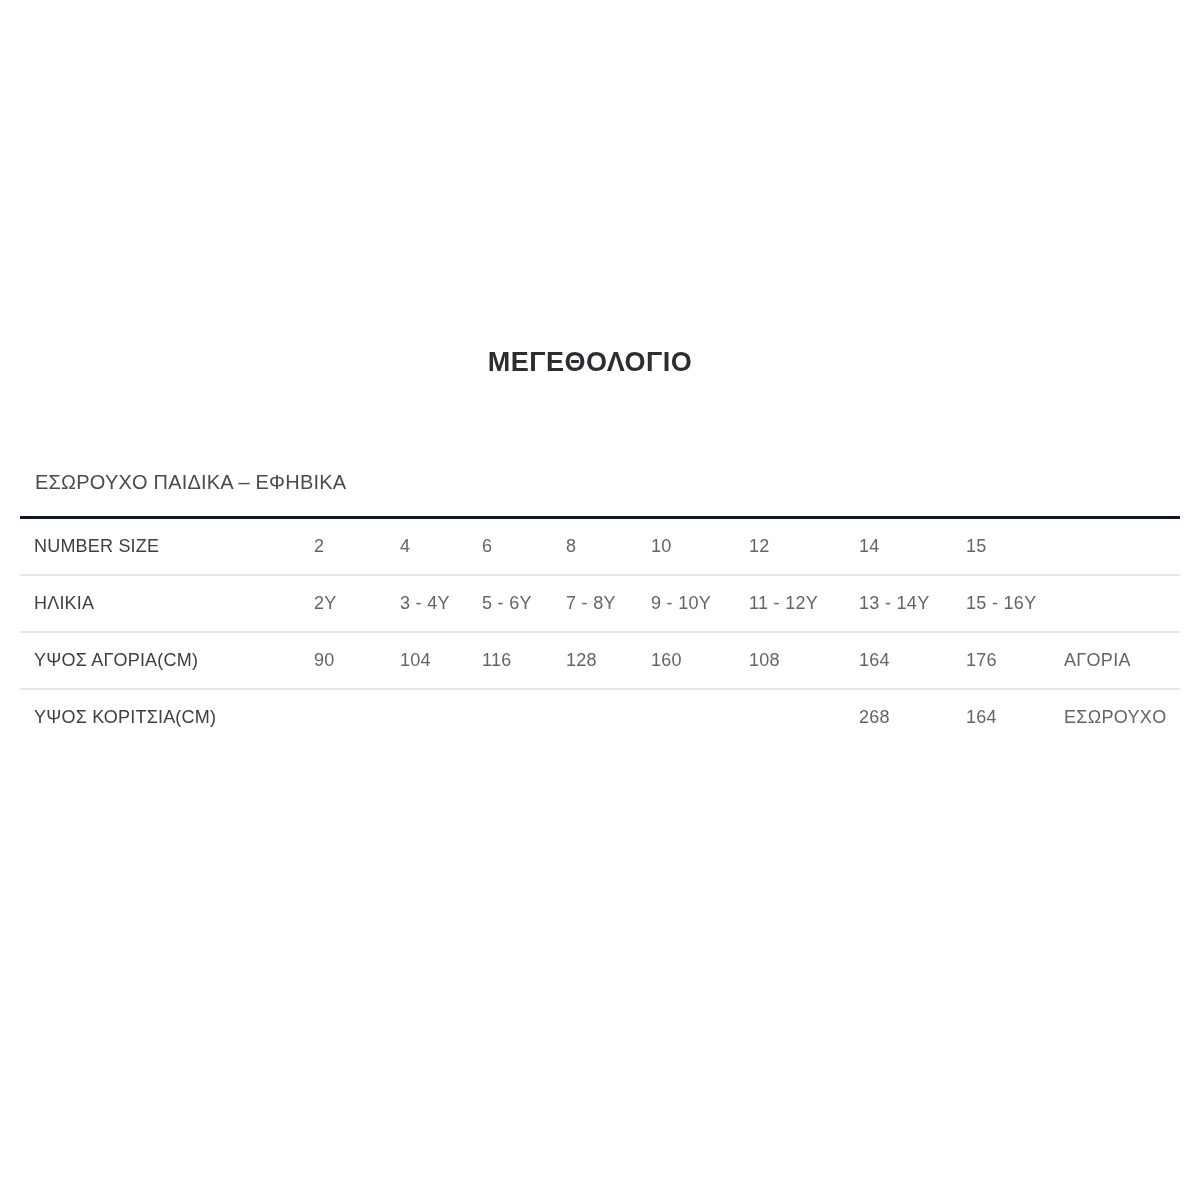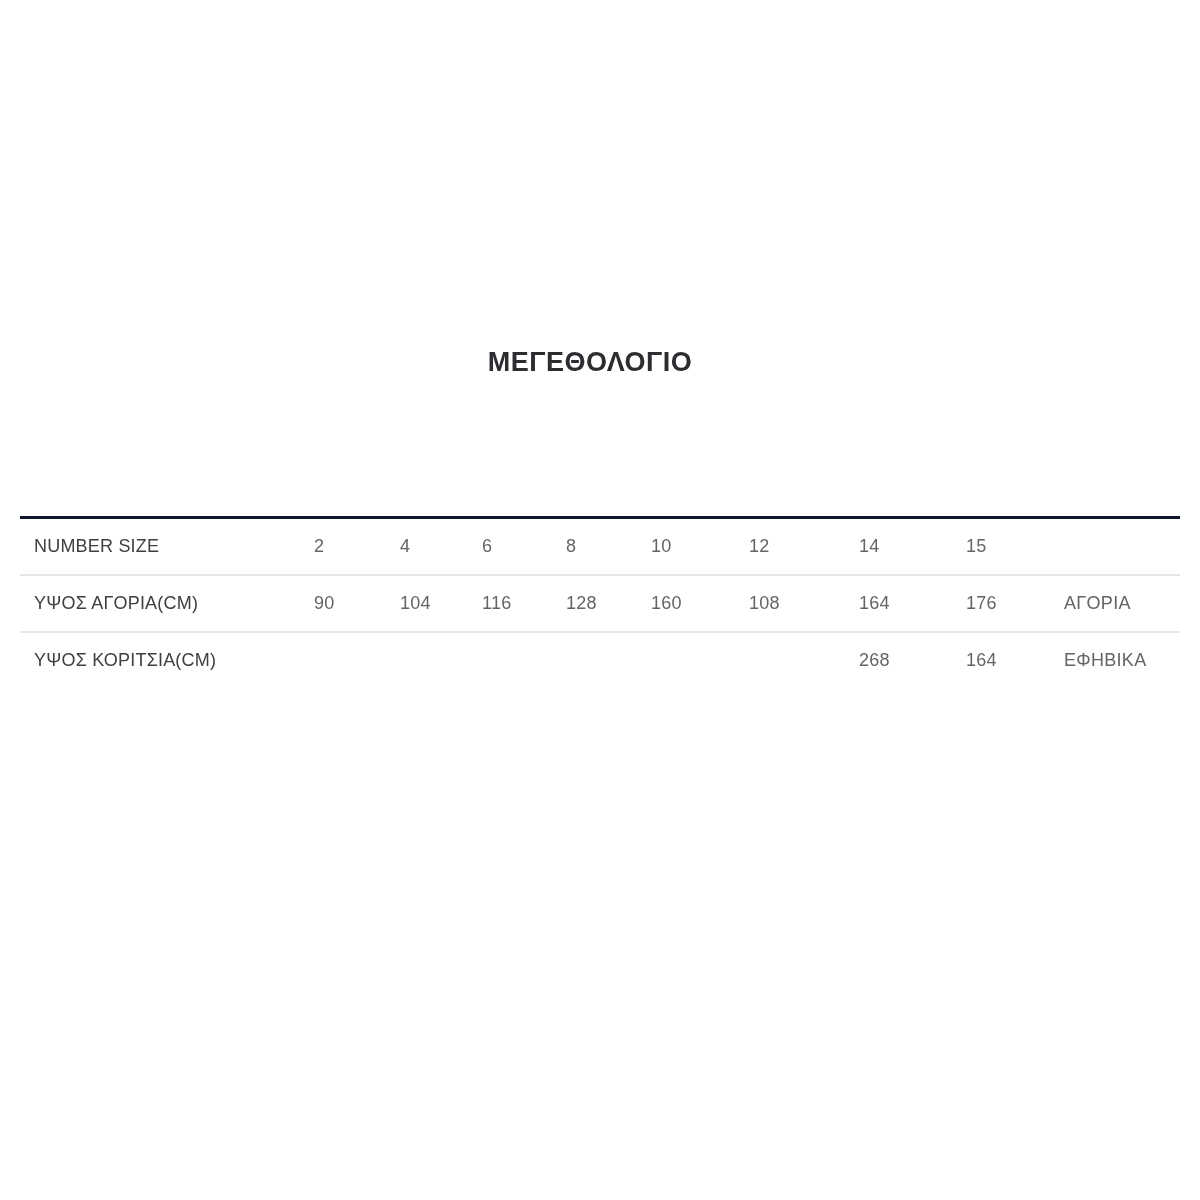--- a/index.html
+++ b/index.html
@@ -72,20 +72,21 @@
     letter-spacing: 0.3px;
   }
 </style>
 </head>
 <body>
 
 <div class="page">
 
   <h1 class="page-title">ΜΕΓΕΘΟΛΟΓΙΟ</h1>
 
+  <h2 class="section-heading">ΕΣΩΡΟΥΧΟ ΠΑΙΔΙΚΑ – ΕΦΗΒΙΚΑ</h2>
 
   <div class="table-wrap">
     <table class="size-table">
       <colgroup>
         <col style="width:280px">
         <col style="width:86px">
         <col style="width:82px">
         <col style="width:84px">
         <col style="width:85px">
         <col style="width:98px">
@@ -101,20 +102,32 @@
           <td>4</td>
           <td>6</td>
           <td>8</td>
           <td>10</td>
           <td>12</td>
           <td>14</td>
           <td>15</td>
           <td></td>
         </tr>
         <tr>
+          <th>ΗΛΙΚΙΑ</th>
+          <td>2Y</td>
+          <td>3 - 4Y</td>
+          <td>5 - 6Y</td>
+          <td>7 - 8Y</td>
+          <td>9 - 10Y</td>
+          <td>11 - 12Y</td>
+          <td>13 - 14Y</td>
+          <td>15 - 16Y</td>
+          <td></td>
+        </tr>
+        <tr>
           <th>ΥΨΟΣ ΑΓΟΡΙΑ(CM)</th>
           <td>90</td>
           <td>104</td>
           <td>116</td>
           <td>128</td>
           <td>160</td>
           <td>108</td>
           <td>164</td>
           <td>176</td>
           <td>ΑΓΟΡΙΑ</td>
@@ -122,19 +135,19 @@
         <tr>
           <th>ΥΨΟΣ ΚΟΡΙΤΣΙΑ(CM)</th>
           <td></td>
           <td></td>
           <td></td>
           <td></td>
           <td></td>
           <td></td>
           <td>268</td>
           <td>164</td>
-          <td>ΕΦΗΒΙΚΑ</td>
+          <td>ΕΣΩΡΟΥΧΟ</td>
         </tr>
       </tbody>
     </table>
   </div>
 
 </div>
 
 </body></html>

